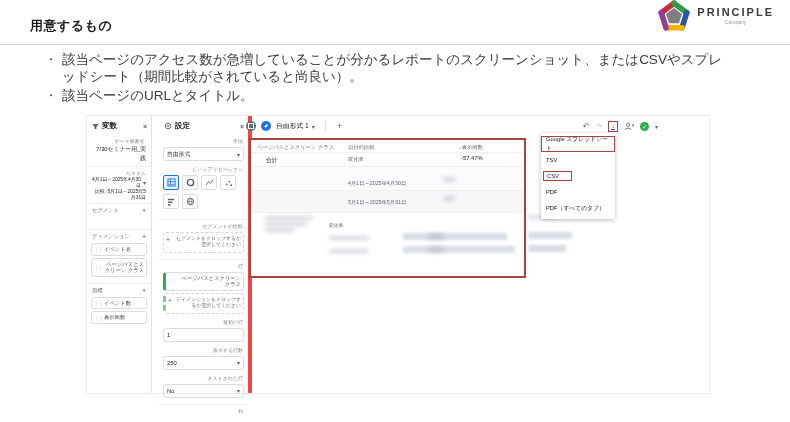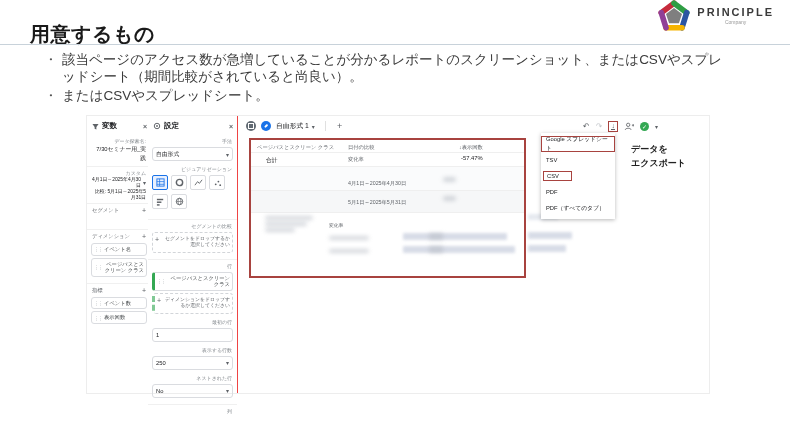--- a/index.html
+++ b/index.html
@@ -1,36 +1,36 @@
 <!DOCTYPE html>
 <html><head>
 <meta charset="utf-8">
 <style>
   html,body{margin:0;padding:0;}
   body{width:790px;height:422px;position:relative;overflow:hidden;background:#fff;
        font-family:"Liberation Sans","DejaVu Sans",sans-serif;color:#222;}
   .abs{position:absolute;}
 
   
-  .slide-title{left:30px;top:8px;font-size:20px;font-weight:700;color:#1a1a1a;letter-spacing:.5px;}
+  .slide-title{left:30px;top:8px;font-size:13px;font-weight:700;color:#1a1a1a;letter-spacing:.5px;}
   .logo{right:16px;top:0;display:flex;align-items:center;gap:7px;}
   .logo-texts{display:flex;flex-direction:column;align-items:center;line-height:1;}
   .logo-name{font-size:11px;font-weight:700;letter-spacing:2px;color:#3a3a3a;}
   .logo-sub{font-size:5px;color:#999;margin-top:2px;}
   .top-divider{left:0;top:44px;width:790px;height:1px;background:#c8d2da;}
   .bullets{left:44px;top:51px;width:700px;}
   .bullet{display:flex;font-size:13.5px;line-height:17px;color:#3b3b3b;margin-bottom:2px;}
   .bullet .mk{width:18px;flex:0 0 18px;color:#555;}
   .bullet .tx{width:672px;}
 
   
   .ga{left:86px;top:115px;width:622px;height:277px;background:#fff;border:1px solid #ededed;}
   .panel{position:absolute;top:0;height:100%;background:#fff;text-align:right;}
   .vp{left:0;width:64px;border-right:1px solid #e3e3e3;}
-  .sp{left:61px;width:89px;border-right:1px solid #ef4444;}
+  .sp{left:72px;width:89px;border-right:4px solid #ef4444;}
   .canvas{position:absolute;left:155px;top:0;width:467px;height:100%;}
 
   .phead{display:flex;align-items:center;gap:3px;padding:5px 4px 4px 5px;font-size:7.5px;font-weight:700;color:#202124;}
   .phead .x{margin-left:auto;color:#5f6368;font-size:7px;cursor:default;}
   .plabel{font-size:5px;color:#80868b;padding:3px 5px 1px 5px;}
   .pvalue{font-size:5.8px;color:#202124;padding:0 5px;}
   .psec{border-top:1px solid #f0f0f0;margin-top:3px;}
   .sechead{display:flex;align-items:center;font-size:5.3px;color:#5f6368;padding:3px 5px 1px 5px;}
   .sechead .plus{margin-left:auto;color:#5f6368;font-size:7px;}
   .chip{margin:2px 4px;border:1px solid #dadce0;border-radius:3px;background:#fff;
@@ -116,21 +116,21 @@
 
 <div class="abs top-divider"></div>
 
 <div class="abs bullets">
   <div class="bullet">
     <span class="mk">・</span>
     <span class="tx">該当ページのアクセス数が急増していることが分かるレポートのスクリーンショット、またはCSVやスプレッドシート（期間比較がされていると尚良い）。</span>
   </div>
   <div class="bullet">
     <span class="mk">・</span>
-    <span class="tx">またはCSVやスプレッドシート。</span>
+    <span class="tx">該当ページのURLとタイトル。</span>
   </div>
 </div>
 
 <div class="abs ga">
 
   <div class="panel vp">
     <div class="phead">
       <span>
         <svg width="7" height="7" viewBox="0 0 8 8">
             <path d="M0.5 1 h7 L5 4.5 V7.5 L3 6.5 V4.5 Z" fill="#5f6368"></path>
@@ -352,19 +352,15 @@
         <span class="csvbox">CSV</span>
       </div>
       <div class="mi">
         <span>PDF</span>
       </div>
       <div class="mi">
         <span>PDF（すべてのタブ）</span>
       </div>
     </div>
 
-    <div class="exp-note">
-      <div>データを</div>
-      <div>エクスポート</div>
-    </div>
 
   </div>
 </div>
 
 </body></html>

